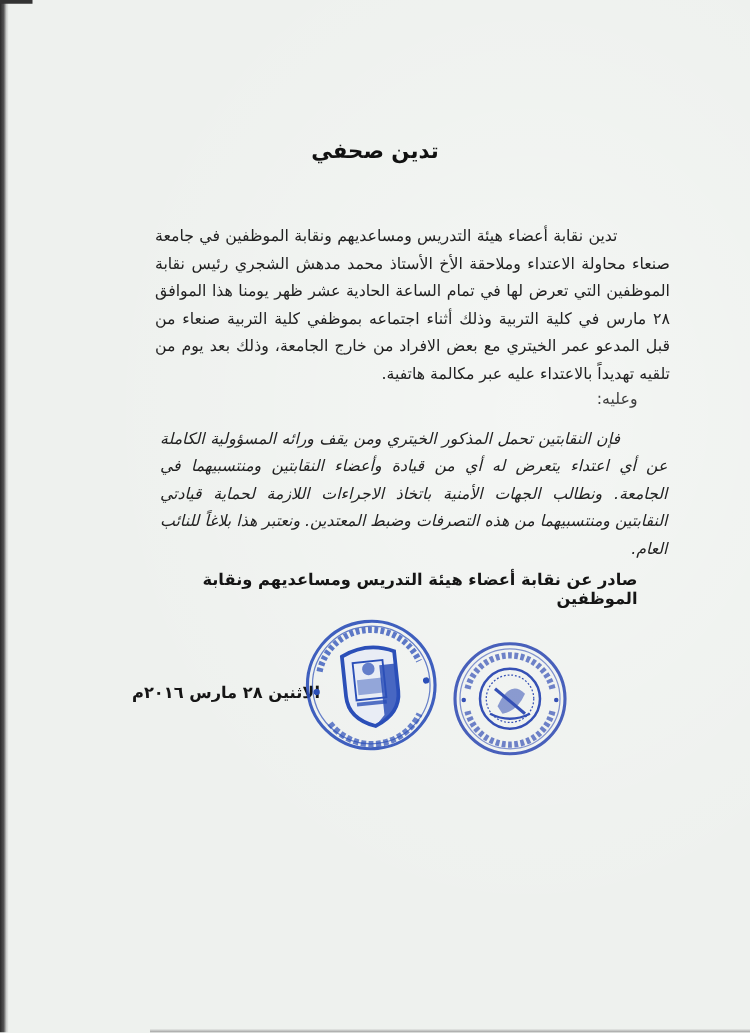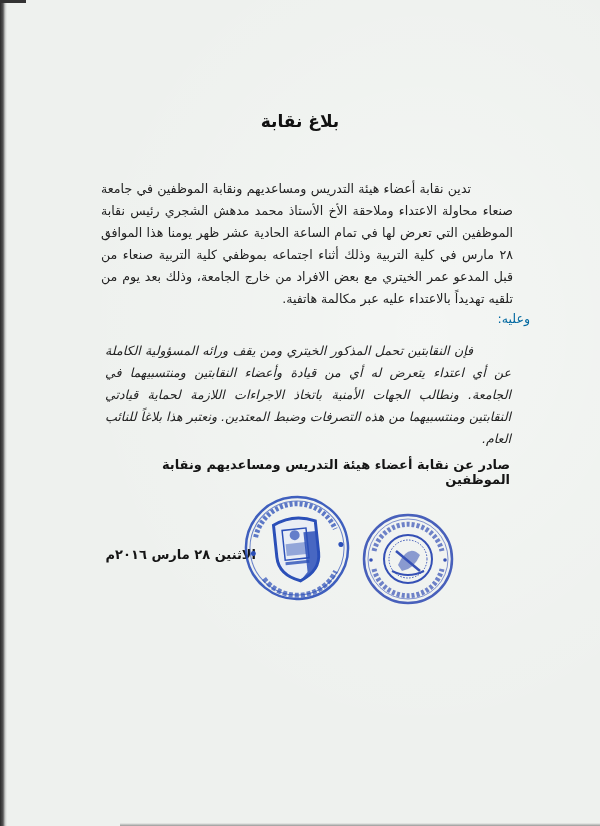--- a/index.html
+++ b/index.html
@@ -29,27 +29,27 @@
     .doc {
       position: absolute; left: 0; top: 0; width: 600px; height: 826px;
       direction: rtl;
     }
     .title {
       position: absolute; top: 111px; left: 0; width: 600px;
       text-align: center; font-weight: bold; font-size: 17px; color: #111;
     }
     .para {
       position: absolute; font-size: 12.6px; line-height: 22px;
-      text-align: justify; text-align-last: right; color: #222;
+      text-align: justify; text-align-last: right; color: #222; margin-left: 23px;
     }
     .para1 { top: 178px; left: 101px; width: 412px; }
     .para1 .indent { display: inline-block; width: 42px; }
     .wa-alayh {
-      position: absolute; top: 311px; left: 400px; width: 130px;
-      font-size: 12.6px; text-align: right; color: #0369a1;
+      position: absolute; top: 311px; left: 380px; width: 130px;
+      font-size: 12.6px; text-align: right; color: #404040;
     }
     .para2 { top: 340px; left: 105px; width: 406px; font-style: italic; }
     .para2 .indent { display: inline-block; width: 38px; }
     .issuer {
       position: absolute; top: 457px; left: 140px; width: 370px;
       font-weight: bold; font-size: 13px; text-align: right; color: #151515;
     }
     .date {
       position: absolute; top: 547px; left: 100px; width: 156px;
       font-weight: bold; font-size: 13px; text-align: right; color: #151515;
@@ -62,21 +62,21 @@
 </head>
 <body>
 
 <div class="left-edge"></div>
 <div class="top-edge"></div>
 <div class="bottom-edge"></div>
 <div class="page-sheen"></div>
 
 <div class="doc">
 
-  <div class="title">بلاغ نقابة</div>
+  <div class="title">تدين صحفي</div>
 
   <div class="para para1"><span class="indent"></span><span>تدين نقابة أعضاء هيئة التدريس ومساعديهم ونقابة الموظفين في جامعة صنعاء محاولة الاعتداء وملاحقة الأخ الأستاذ محمد مدهش الشجري رئيس نقابة الموظفين التي تعرض لها في تمام الساعة الحادية عشر ظهر يومنا هذا الموافق ٢٨ مارس في كلية التربية وذلك أثناء اجتماعه بموظفي كلية التربية صنعاء من قبل المدعو عمر الخيتري مع بعض الافراد من خارج الجامعة، وذلك بعد يوم من تلقيه تهديداً بالاعتداء عليه عبر مكالمة هاتفية.</span></div>
 
   <div class="wa-alayh">وعليه:</div>
 
   <div class="para para2"><span class="indent"></span><span>فإن النقابتين تحمل المذكور الخيتري ومن يقف ورائه المسؤولية الكاملة عن أي اعتداء يتعرض له أي من قيادة وأعضاء النقابتين ومنتسبيهما في الجامعة. ونطالب الجهات الأمنية باتخاذ الاجراءات اللازمة لحماية قيادتي النقابتين ومنتسبيهما من هذه التصرفات وضبط المعتدين. ونعتبر هذا بلاغاً للنائب العام.</span></div>
 
   <div class="issuer">صادر عن نقابة أعضاء هيئة التدريس ومساعديهم ونقابة الموظفين</div>
 
   <div class="date">الاثنين ٢٨ مارس ٢٠١٦م</div>

